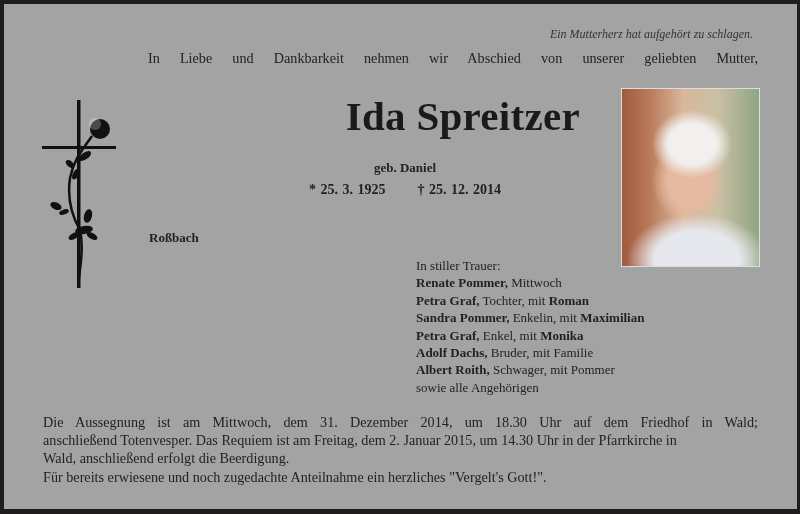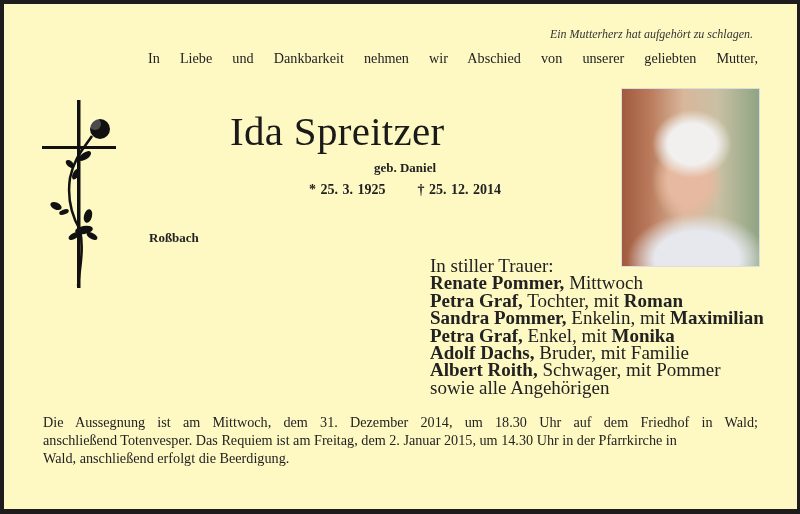--- a/index.html
+++ b/index.html
@@ -8,44 +8,44 @@
     background: #1e1c1c;
     position: relative;
     overflow: hidden;
     font-family: "Liberation Serif", "DejaVu Serif", serif;
     color: #222;
   }
   .page {
     position: absolute;
     left: 4px; top: 4px;
     width: 793px; height: 505px;
-    background: #fef9c3;
+    background: #a3a3a3;
   }
   .abs { position: absolute; }
   .motto {
     right: 44px; top: 23px;
     font-style: italic;
     font-size: 12px;
     color: #333;
   }
   .intro {
     left: 144px; top: 45px; width: 610px;
     font-size: 14.2px;
     line-height: 18px;
     text-align: justify;
     text-align-last: left;
   }
   .intro .l1 { display: block; text-align: justify; text-align-last: justify; }
   .intro .l2 { display: block; }
   .cross { left: 36px; top: 94px; width: 80px; height: 192px; }
   .name {
-    left: 226px; top: 103px; width: 350px;
-    text-align: left;
+    left: 226px; top: 88px; width: 350px;
+    text-align: right;
     font-size: 41px;
-    font-weight: normal;
+    font-weight: bold;
     color: #1a1a1a;
     letter-spacing: 0.3px;
   }
   .maiden {
     left: 226px; top: 156px; width: 350px;
     text-align: center;
     font-size: 13px; font-weight: bold;
   }
   .dates {
     left: 226px; top: 178px; width: 350px;
@@ -61,22 +61,22 @@
   .photo {
     left: 617px; top: 84px; width: 137px; height: 177px;
     background:
       radial-gradient(ellipse 40px 34px at 70px 55px, #f1f0ee 60%, rgba(240,240,238,0) 100%),
       radial-gradient(ellipse 36px 42px at 66px 92px, #e7b9a0 55%, rgba(231,185,160,0) 100%),
       radial-gradient(ellipse 70px 46px at 75px 170px, #e6e8ee 60%, rgba(230,232,238,0) 100%),
       linear-gradient(90deg, #a15a3e 0%, #b97a5b 20%, #d9b79b 45%, #c9c0a4 70%, #8fa583 100%);
     border: 1px solid #ddd;
   }
   .mourn {
-    left: 426px; top: 253px;
-    font-size: 19px;
+    left: 412px; top: 253px;
+    font-size: 13px;
     line-height: 17.4px;
   }
   .mourn b { font-weight: bold; }
   .service {
     left: 39px; top: 409px; width: 715px;
     font-size: 14.2px;
     line-height: 18.2px;
   }
   .service .j { display: block; text-align: justify; text-align-last: justify; }
   .service .n { display: block; }
@@ -134,13 +134,14 @@
     <div><b>Albert Roith,</b><span> Schwager, mit Pommer</span></div>
     <div>sowie alle Angehörigen</div>
   </div>
 
   <div class="abs service">
     <span class="j">Die Aussegnung ist am Mittwoch, dem 31. Dezember 2014, um 18.30 Uhr auf dem Friedhof in Wald;</span>
     <span class="n">anschließend Totenvesper. Das Requiem ist am Freitag, dem 2. Januar 2015, um 14.30 Uhr in der Pfarrkirche in</span>
     <span class="n">Wald, anschließend erfolgt die Beerdigung.</span>
   </div>
 
+  <div class="abs thanks">Für bereits erwiesene und noch zugedachte Anteilnahme ein herzliches "Vergelt's Gott!".</div>
 </div>
 
 </body></html>

